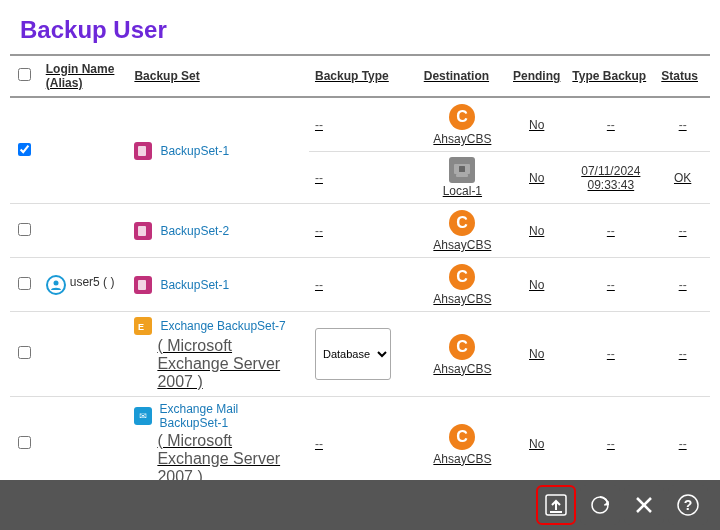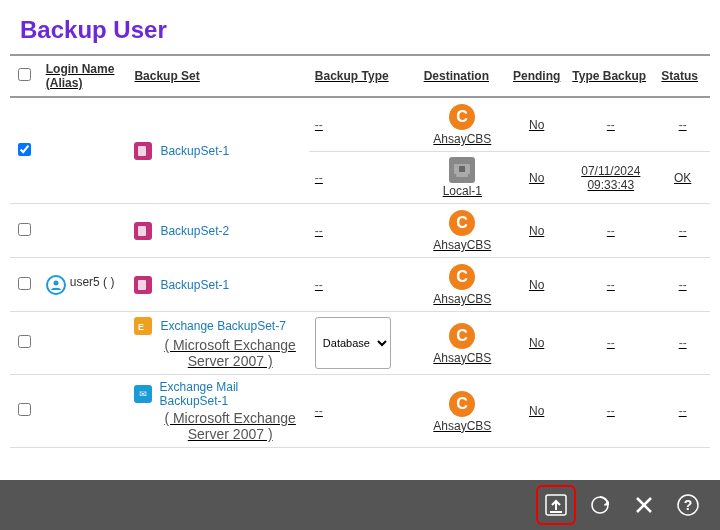--- a/index.html
+++ b/index.html
@@ -129,24 +129,23 @@
       font-size: 9px;
     }
 
     .bs-link {
       color: #1a7ab8;
       text-decoration: none;
     }
 
     .sub-text {
       color: #555;
-      font-size: 14px;
+      font-size: 16px;
       margin-top: 2px;
       margin-left: 23px;
-      text-align: center;
     }
 
     .backup-type-cell {
       width: 110px;
       color: #555;
     }
 
     .dest-cell {
       width: 90px;
       text-align: center;

